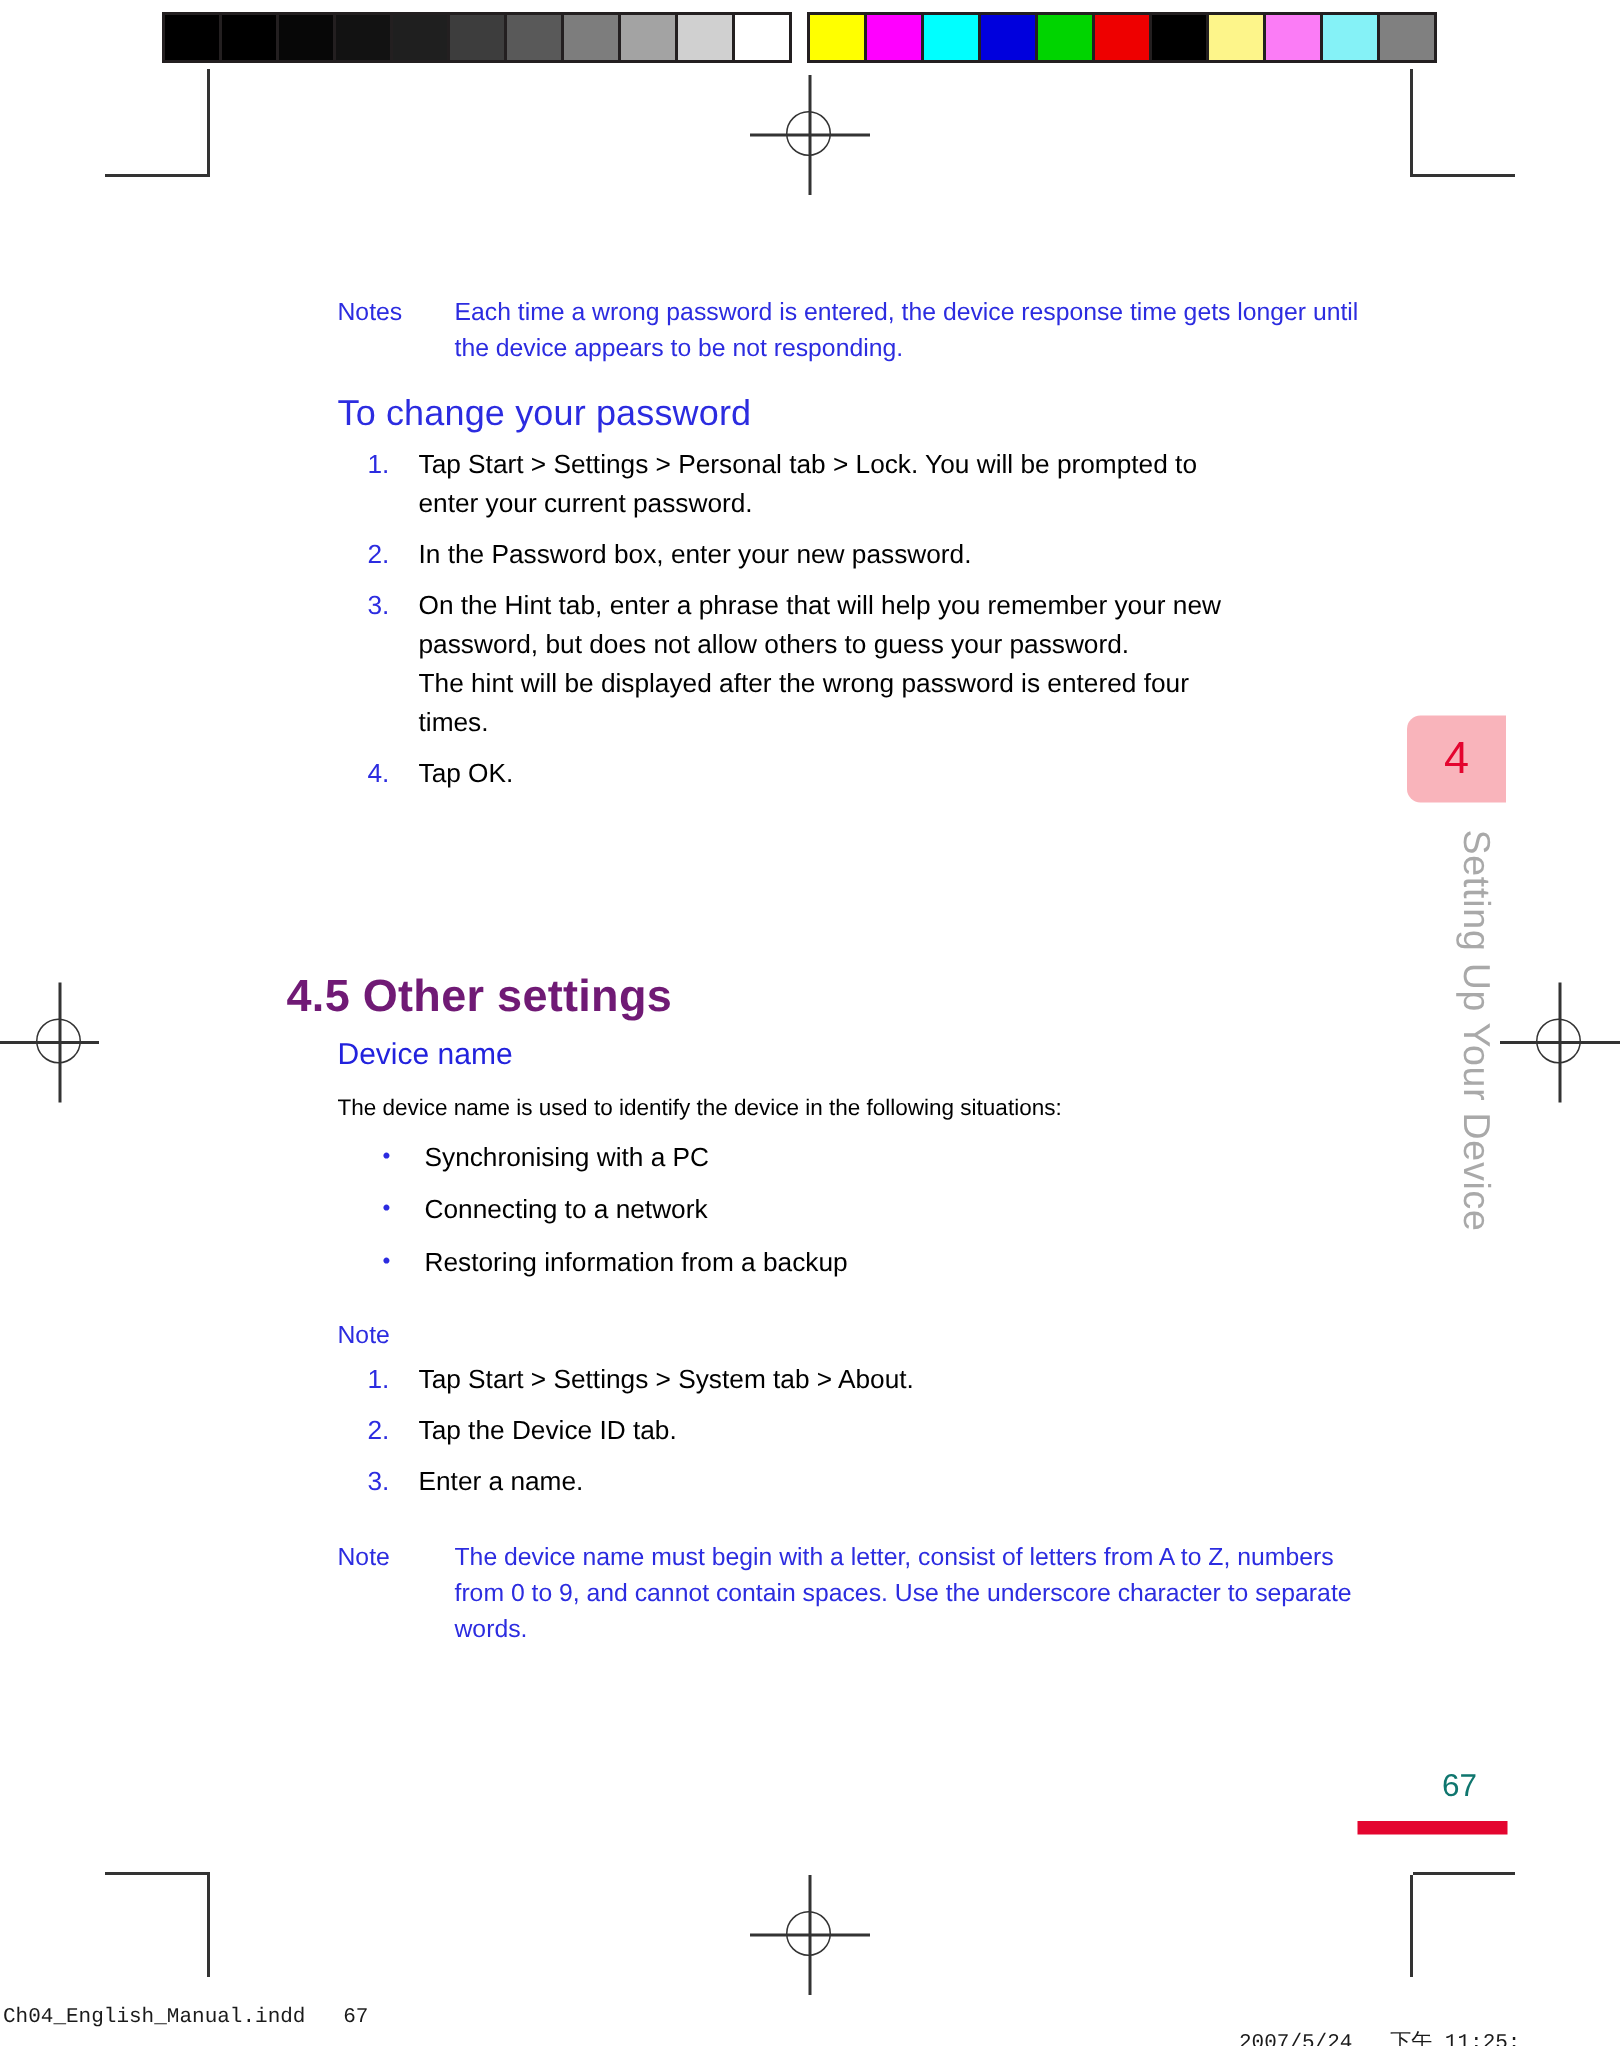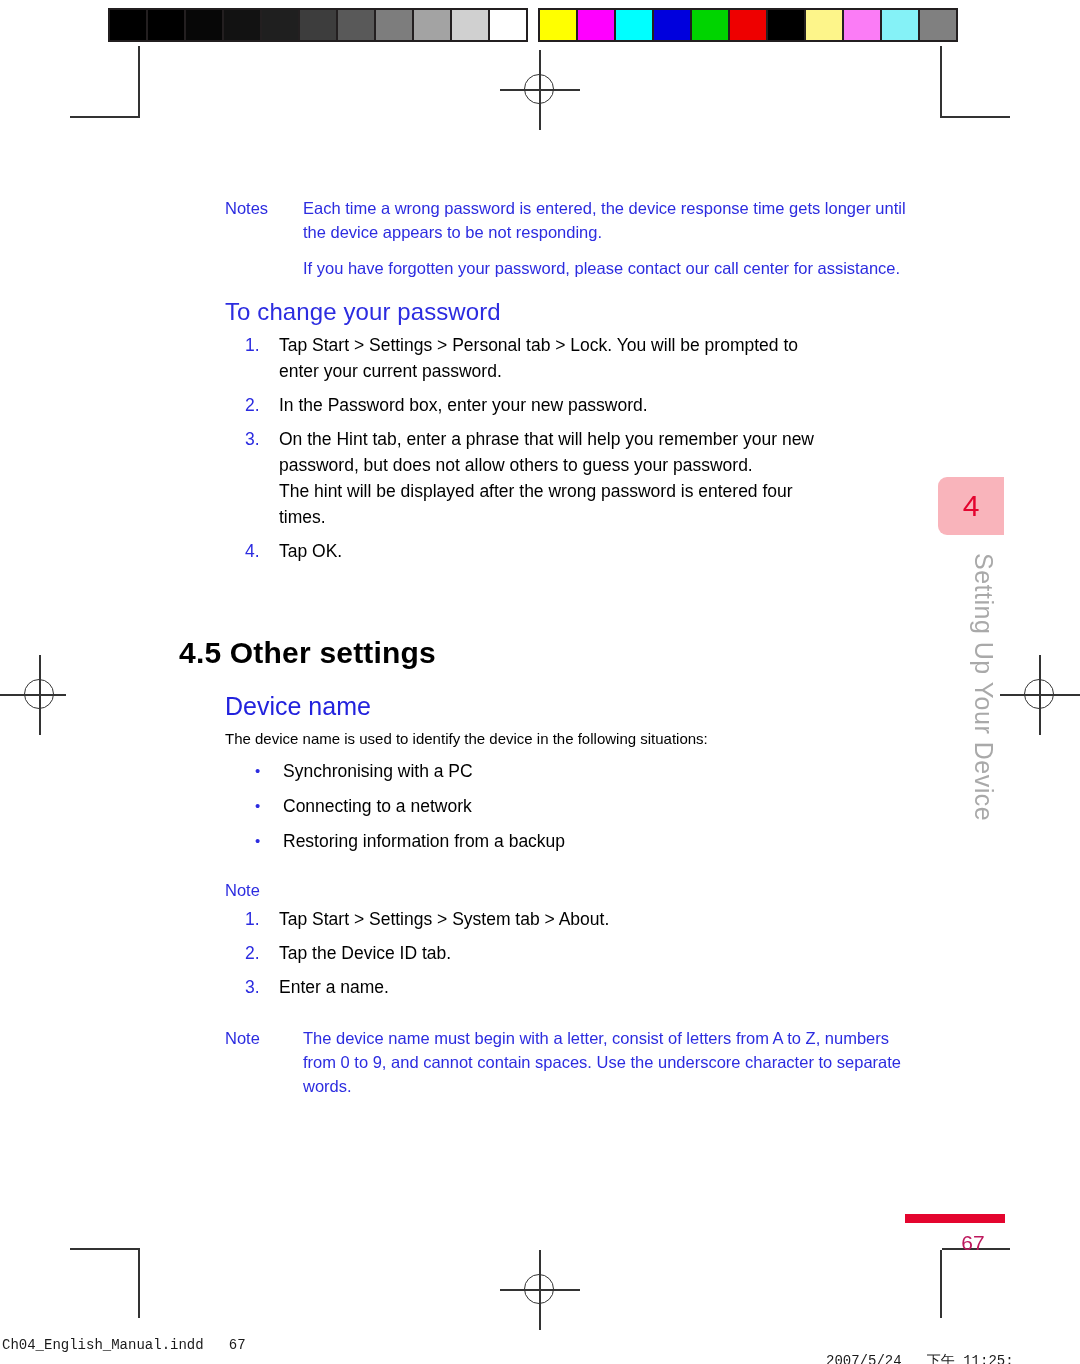--- a/index.html
+++ b/index.html
@@ -116,33 +116,33 @@
   
   h3.sub-heading {
     color: #2c2ce0;
     font-size: 24px;
     font-weight: normal;
     margin: 18px 0 6px 0;
     letter-spacing: 0.1px;
   }
 
   h1.section-heading {
-    color: #000000;
+    color: #701a75;
     font-size: 30px;
     font-weight: bold;
-    margin: 4px;
+    margin: 16px;
     position: absolute;
     left: 175px;
     top: 632px;
     letter-spacing: 0.2px;
   }
 
   h2.topic-heading {
     color: #2222dd;
-    font-size: 25px;
+    font-size: 20px;
     font-weight: normal;
     margin: 0;
     position: absolute;
     left: 225px;
     top: 692px;
   }
 
   
   ol.steps {
     list-style: none;
@@ -219,24 +219,24 @@
     writing-mode: vertical-rl;
     text-orientation: mixed;
     letter-spacing: 0.5px;
     white-space: nowrap;
   }
 
   
   #page-number {
     position: absolute;
     left: 938px;
-    top: 1231px;
+    top: 1179px;
     width: 70px;
     text-align: center;
-    color: #be185d;
+    color: #0f766e;
     font-size: 21px;
   }
   #page-rule {
     position: absolute;
     left: 905px;
     top: 1214px;
     width: 100px;
     height: 9px;
     background: #e4052f;
   }
@@ -323,21 +323,20 @@
 </div>
 
 <div id="page-body">
 
   <div class="content-col">
 
     <div class="note-block">
       <div class="note-label">Notes</div>
       <div class="note-body">
         <p>Each time a wrong password is entered, the device response time gets longer until the device appears to be not responding.</p>
-        <p>If you have forgotten your password, please contact our call center for assistance.</p>
       </div>
     </div>
 
     <h3 class="sub-heading">To change your password</h3>
 
     <ol class="steps">
       <li>
         <span class="num">1.</span>
         <span class="txt">
           <span class="line">Tap Start &gt; Settings &gt; Personal tab &gt; Lock. You will be prompted to</span>

